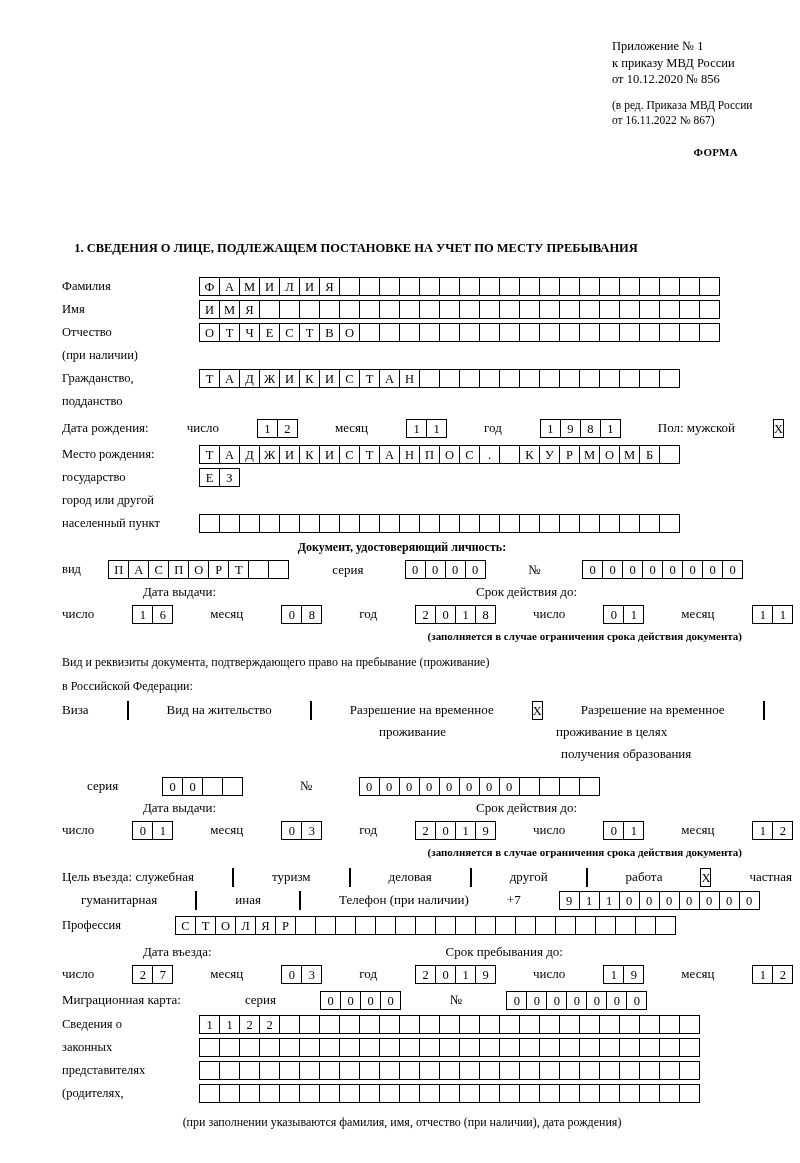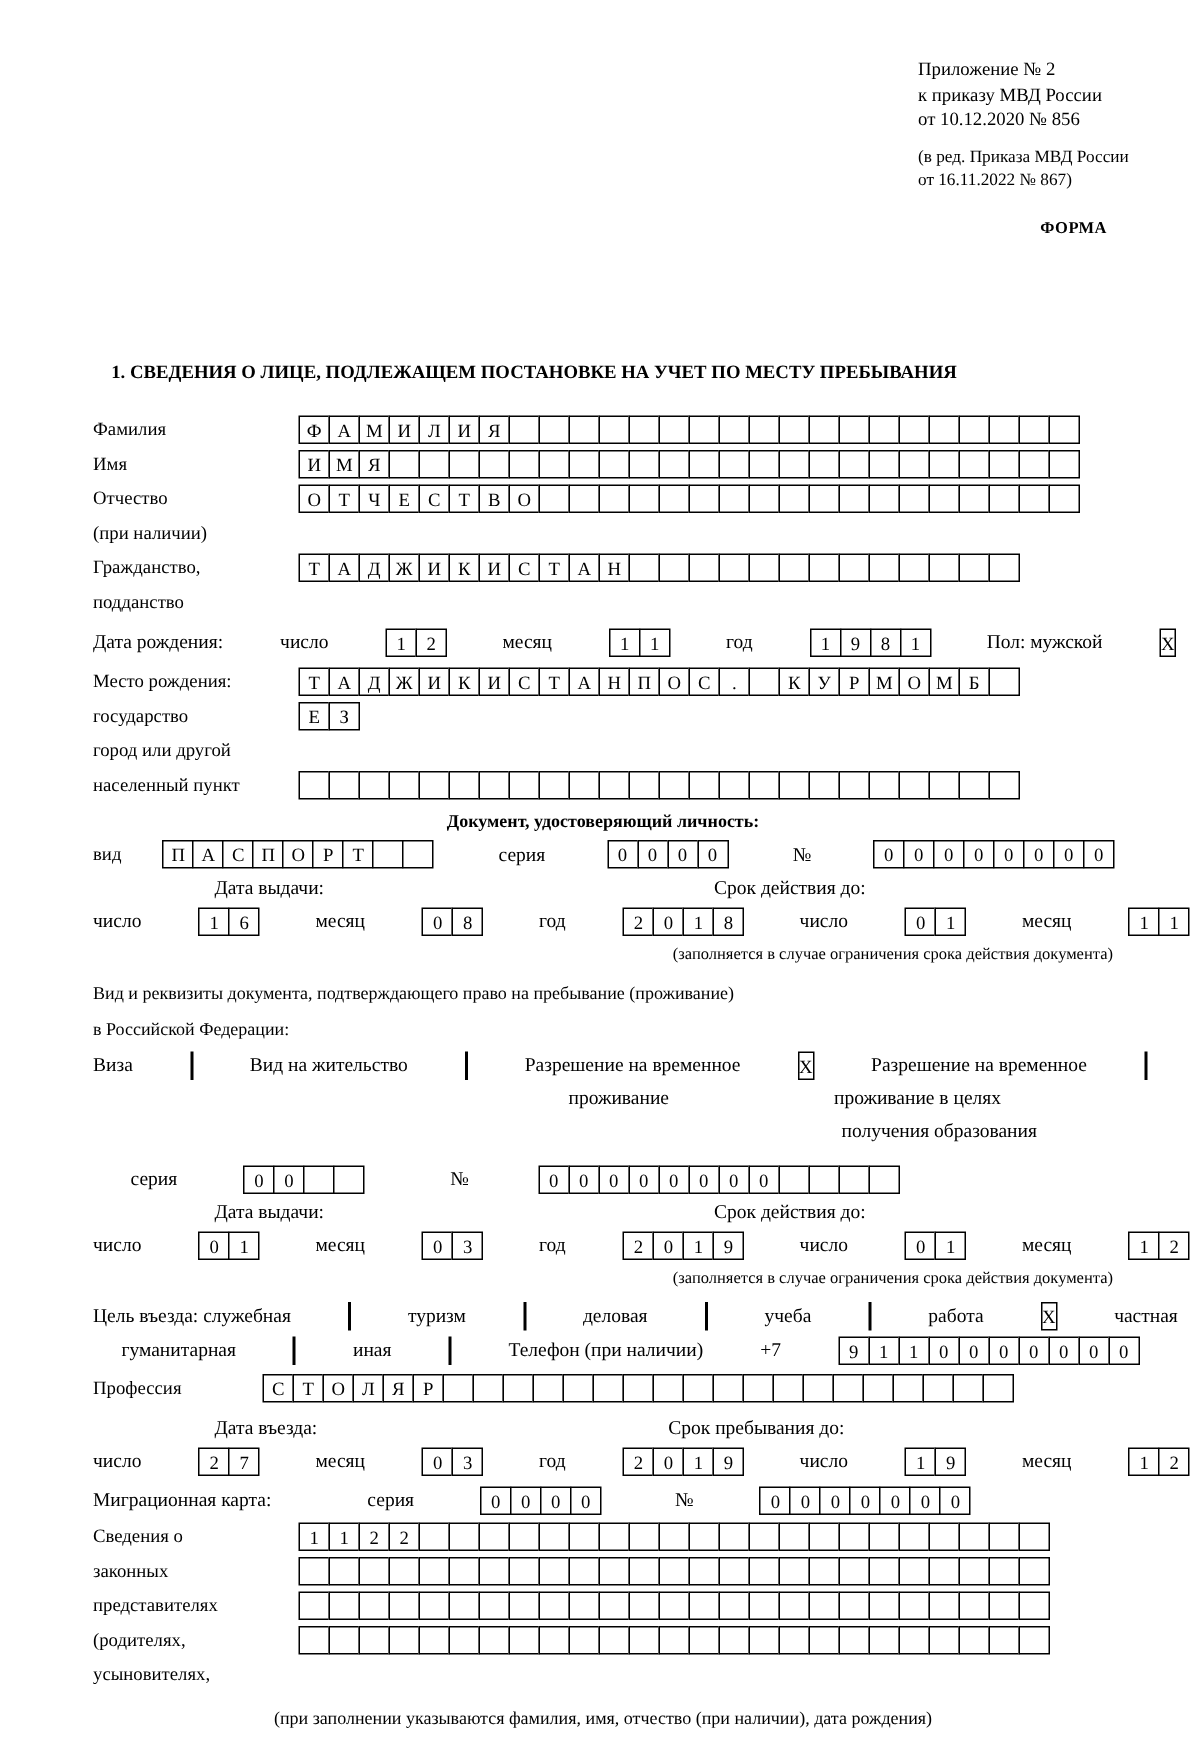--- a/index.html
+++ b/index.html
@@ -120,31 +120,32 @@
   .sp4 { width: 4px; }
   .sp6 { width: 6px; }
   .sp8 { width: 8px; }
   .sp12 { width: 12px; }
   .sp20 { width: 20px; }
   .sp26 { width: 26px; }
   .sp32 { width: 32px; }
   .note {
     font-size: 11px;
     text-align: right;
+    font-weight: bold;
   }
   .fs12 { font-size: 12px; }
   .leftcol { width: 118px; font-size: 12.5px; line-height: 21px; }
 </style>
 </head>
 <body>
 
 <div class="page">
 
   <div class="hdr">
-    <div>Приложение № 2</div>
+    <div>Приложение № 1</div>
     <div>к приказу МВД России</div>
     <div>от 10.12.2020 № 856</div>
     <div class="grp2">(в ред. Приказа МВД России</div>
     <div class="grp2" style="margin-top:0">от 16.11.2022 № 867)</div>
   </div>
 
   <div class="forma">ФОРМА</div>
 
 
   <div class="section1">1. СВЕДЕНИЯ О ЛИЦЕ, ПОДЛЕЖАЩЕМ ПОСТАНОВКЕ НА УЧЕТ ПО МЕСТУ ПРЕБЫВАНИЯ</div>
@@ -617,21 +618,21 @@
       <span class="box"></span>
       <span class="gap sp8"></span>
       <span class="lbl">туризм</span>
       <span class="gap sp4"></span>
       <span class="box"></span>
       <span class="gap sp8"></span>
       <span class="lbl">деловая</span>
       <span class="gap sp4"></span>
       <span class="box"></span>
       <span class="gap sp8"></span>
-      <span class="lbl">учеба</span>
+      <span class="lbl">другой</span>
       <span class="gap sp4"></span>
       <span class="box"></span>
       <span class="gap sp8"></span>
       <span class="lbl">работа</span>
       <span class="gap sp4"></span>
       <span class="box">Х</span>
       <span class="gap sp8"></span>
       <span class="lbl">частная</span>
       <span class="gap sp4"></span>
       <span class="box"></span>
@@ -893,22 +894,19 @@
         <span class="cell"></span>
         <span class="cell"></span>
         <span class="cell"></span>
         <span class="cell"></span>
         <span class="cell"></span>
         <span class="cell"></span>
         <span class="cell"></span>
         <span class="cell"></span>
       </span>
     </div>
-    <div class="row">
-      <span class="leftcol">усыновителях,</span>
-    </div>
 
     <div class="row center" style="margin-top:8px">
       <span class="lbl fs12">(при заполнении указываются фамилия, имя, отчество (при наличии), дата рождения)</span>
     </div>
 
   </div>
 </div>
 
 </body></html>

